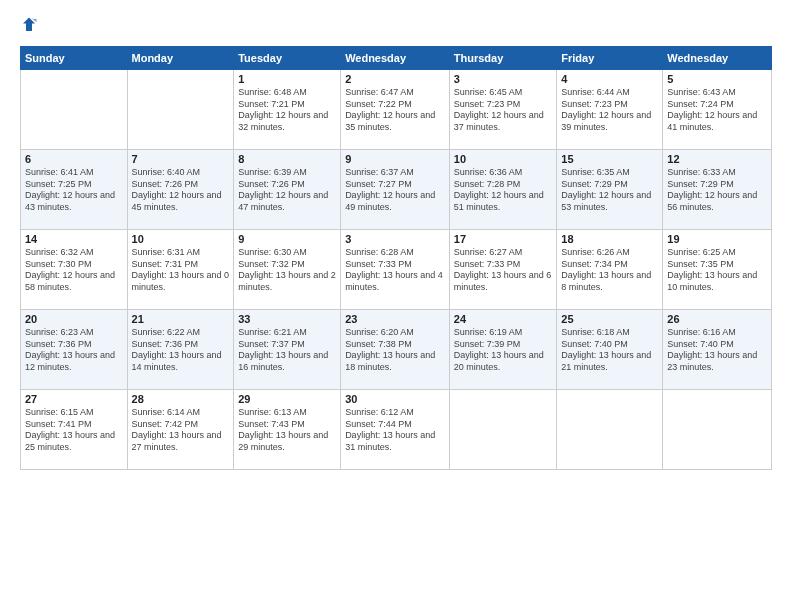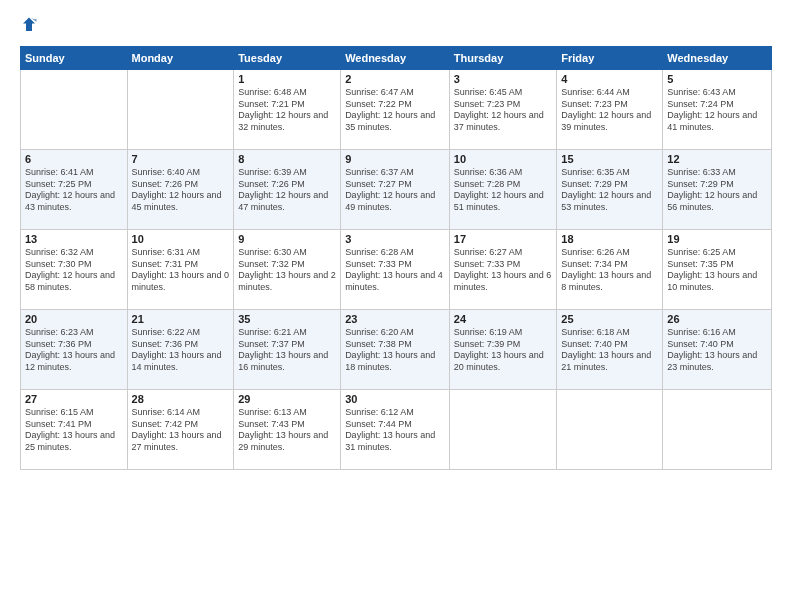--- a/index.html
+++ b/index.html
@@ -188,21 +188,21 @@
             <span class="day-number">15</span>
             <div class="day-info">Sunrise: 6:35 AM<br>Sunset: 7:29 PM<br>Daylight: 12 hours and 53 minutes.</div>
           </td>
           <td>
             <span class="day-number">12</span>
             <div class="day-info">Sunrise: 6:33 AM<br>Sunset: 7:29 PM<br>Daylight: 12 hours and 56 minutes.</div>
           </td>
         </tr>
         <tr>
           <td>
-            <span class="day-number">13</span>
+            <span class="day-number">14</span>
             <div class="day-info">Sunrise: 6:32 AM<br>Sunset: 7:30 PM<br>Daylight: 12 hours and 58 minutes.</div>
           </td>
           <td>
             <span class="day-number">10</span>
             <div class="day-info">Sunrise: 6:31 AM<br>Sunset: 7:31 PM<br>Daylight: 13 hours and 0 minutes.</div>
           </td>
           <td>
             <span class="day-number">9</span>
             <div class="day-info">Sunrise: 6:30 AM<br>Sunset: 7:32 PM<br>Daylight: 13 hours and 2 minutes.</div>
           </td>
@@ -226,21 +226,21 @@
         <tr>
           <td>
             <span class="day-number">20</span>
             <div class="day-info">Sunrise: 6:23 AM<br>Sunset: 7:36 PM<br>Daylight: 13 hours and 12 minutes.</div>
           </td>
           <td>
             <span class="day-number">21</span>
             <div class="day-info">Sunrise: 6:22 AM<br>Sunset: 7:36 PM<br>Daylight: 13 hours and 14 minutes.</div>
           </td>
           <td>
-            <span class="day-number">35</span>
+            <span class="day-number">33</span>
             <div class="day-info">Sunrise: 6:21 AM<br>Sunset: 7:37 PM<br>Daylight: 13 hours and 16 minutes.</div>
           </td>
           <td>
             <span class="day-number">23</span>
             <div class="day-info">Sunrise: 6:20 AM<br>Sunset: 7:38 PM<br>Daylight: 13 hours and 18 minutes.</div>
           </td>
           <td>
             <span class="day-number">24</span>
             <div class="day-info">Sunrise: 6:19 AM<br>Sunset: 7:39 PM<br>Daylight: 13 hours and 20 minutes.</div>
           </td>

